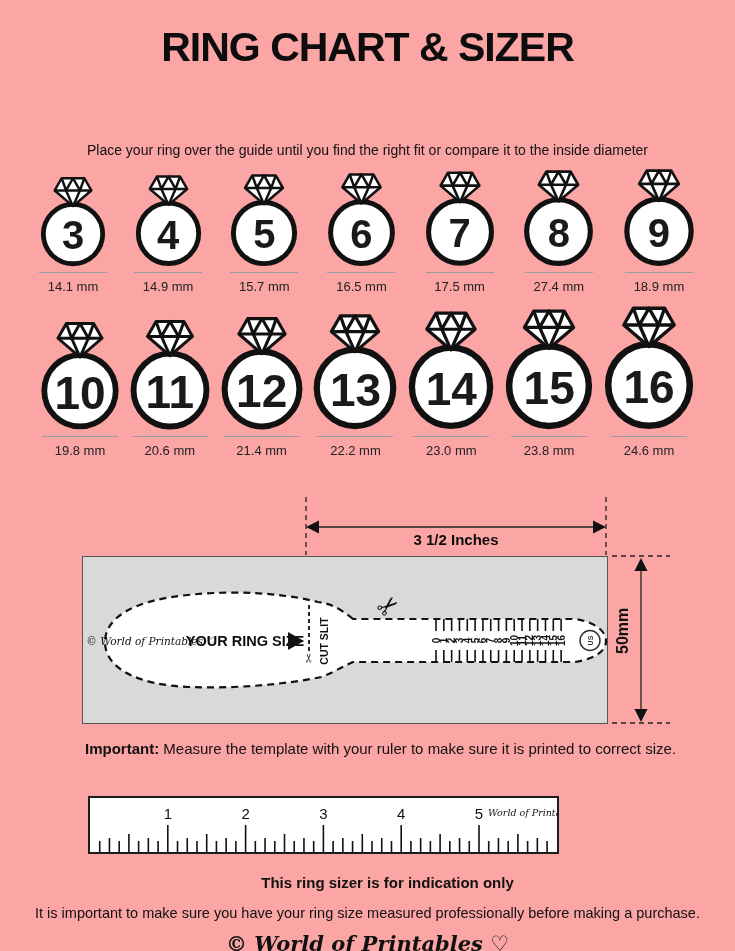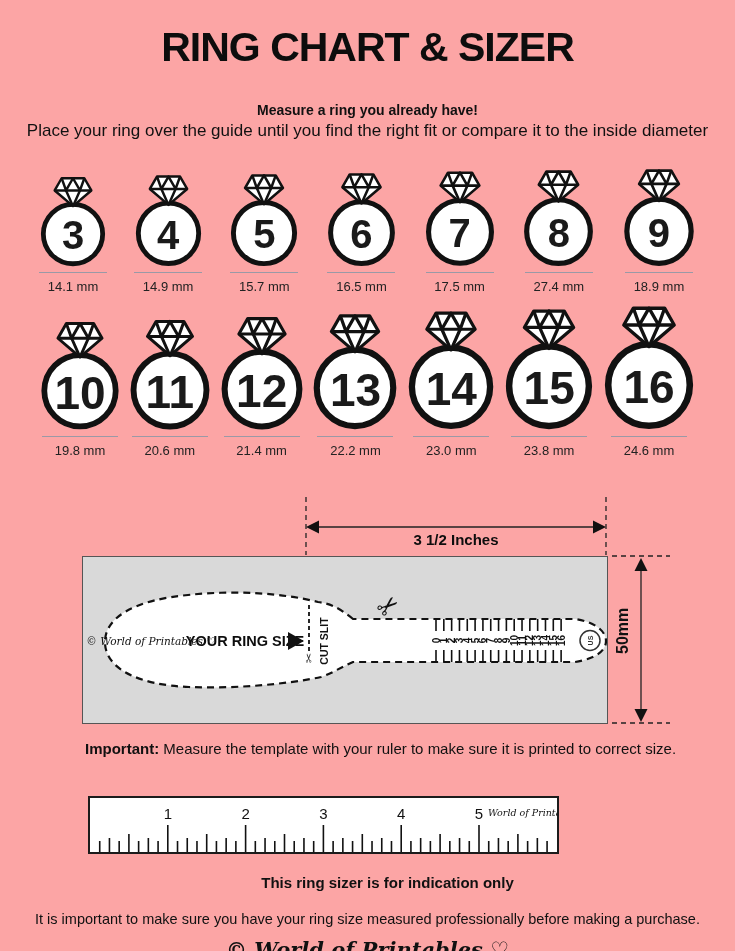--- a/index.html
+++ b/index.html
@@ -3,21 +3,21 @@
 <meta charset="utf-8">
 <style>
   html,body{margin:0;padding:0;background:#fff;}
   .page{position:relative;width:735px;height:951px;background:#fca5a5;overflow:hidden;
         font-family:"Liberation Sans",sans-serif;color:#111;}
   
   .title{position:absolute;top:24px;left:0;width:735px;text-align:center;
          font-size:41px;font-weight:800;letter-spacing:-1px;color:#0d0d0d;}
   .intro{position:absolute;top:102px;left:0;width:735px;text-align:center;}
   .intro .lead{font-size:14px;font-weight:700;margin-bottom:3px;}
-  .intro .body{font-size:17px;}
+  .intro .body{font-size:14px;margin-top:40px;}
   
   .ring-row{position:absolute;left:38px;width:659px;display:flex;justify-content:space-between;}
   .row1{top:160px;}
   .row2{top:296px;}
   .ring-col{display:flex;flex-direction:column;align-items:center;justify-content:flex-end;}
   .row1 .ring-col{height:134px;}
   .row2 .ring-col{height:162px;}
   .ring-icon{position:relative;}
   .ring-icon svg{display:block;width:100%;height:100%;}
   .ring-num{position:absolute;left:0;right:0;top:33%;bottom:2%;display:flex;
@@ -44,21 +44,21 @@
             background:#d9d9d9;border:1px solid #555;box-sizing:border-box;}
   .gray-box svg{position:absolute;left:0;top:0;width:524px;height:166px;}
   
   .important{position:absolute;top:740px;left:85px;width:600px;font-size:15px;}
   .important b{font-weight:700;}
   .ruler{position:absolute;top:796px;left:88px;width:467px;height:54px;
          border:2px solid #1c1c1c;background:#fff;}
   .ruler svg{display:block;width:467px;height:54px;}
   .footer{position:absolute;top:874px;left:0;width:735px;text-align:center;}
   .footer .f1{font-size:15px;font-weight:700;padding-left:40px;}
-  .footer .f2{font-size:14.5px;margin-top:20px;}
+  .footer .f2{font-size:14.5px;margin-top:14px;}
   .script{font-family:"DejaVu Serif",serif;font-style:italic;}
   .footer .brand{font-size:21px;margin-top:10px;font-weight:600;}
   svg text{font-family:"Liberation Sans",sans-serif;}
   svg .script-t{font-family:"DejaVu Serif",serif;font-style:italic;}
 </style>
 </head>
 <body>
 
 <div class="page">
 
@@ -72,21 +72,20 @@
           <path d="M27,6 L32,20 L40,6 L48,20 L53,6"></path>
           <path d="M32,20 L40,38 M48,20 L40,38"></path>
         </g>
       </g>
     </symbol>
   </svg>
 
   <div class="title">RING CHART &amp; SIZER</div>
 
   <div class="intro">
-    <div class="lead">Measure a ring you already have!</div>
     <div class="body">Place your ring over the guide until you find the right fit or compare it to the inside diameter</div>
   </div>
 
   <div class="ring-row row1">
     <div class="ring-col">
       <div class="ring-icon s0">
           <svg viewBox="0 0 80 110">
             <use href="#dr"></use>
           </svg>
         <span class="ring-num">3</span>

